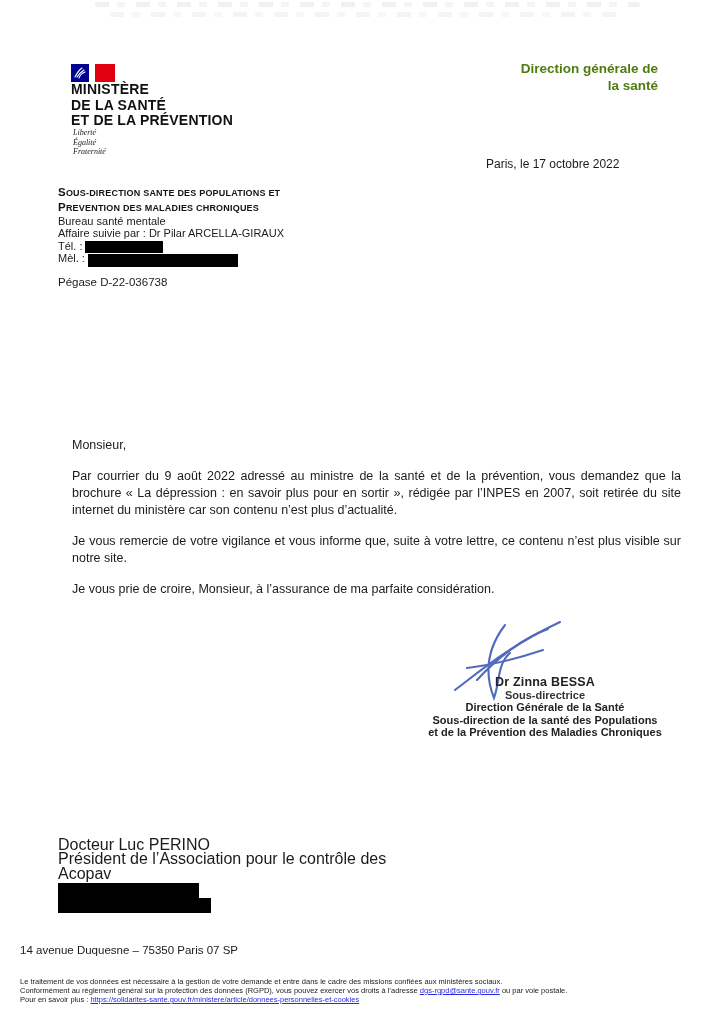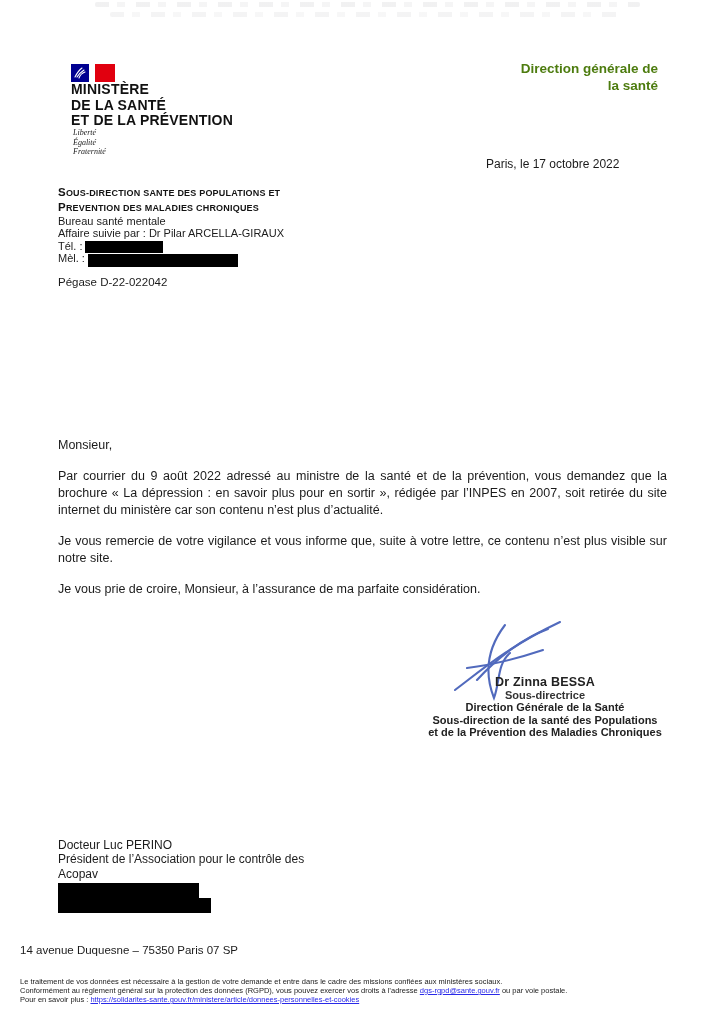--- a/index.html
+++ b/index.html
@@ -37,31 +37,31 @@
   .sender { font-size: 11px; line-height: 12.6px; }
   .dept-line { font-weight: bold; font-size: 9px; line-height: 14px; letter-spacing: 0.2px; color: #131313; }
   .dept-line::first-letter { font-size: 11.5px; }
   .sender-line { line-height: 12.4px; }
   .redact { display: inline-block; background: #000; vertical-align: middle; margin-left: 3px; }
   .redact.tel { width: 78px; height: 12px; margin-bottom: -1px; }
   .redact.mel { width: 150px; height: 13px; margin-bottom: -2px; }
   .reference { margin-top: 11px; font-size: 11.5px; }
 
   
-  .body-block { width: 609px; font-size: 12.5px; line-height: 17px; color: #1b1b1b; }
+  .body-block { width: 609px; font-size: 12.5px; line-height: 17px; color: #1b1b1b; margin-left: 14px; }
   .body-block p { margin-top: 14px; }
   .just { text-align: justify; }
 
   
   .sig-block { width: 260px; text-align: center; font-size: 11px; line-height: 12.6px; font-weight: 600; color: #222; }
   .sig-name { font-size: 12.5px; font-weight: 800; letter-spacing: 0.2px; }
   .sig-light { font-weight: 600; color: #333; }
 
   
-  .recipient { font-size: 12px; line-height: 14.4px; }
+  .recipient { font-size: 16px; line-height: 14.4px; }
   .recipient .redact-row { display: block; background: #000; }
   .redact-a { width: 141px; height: 15px; margin-top: 2px; }
   .redact-b { width: 153px; height: 15px; }
 
   
   .footer-center { left: 0; width: 723px; text-align: left; margin-left: 20px; }
   .footer-addr { font-size: 11.5px; line-height: 14.5px; color: #1b1b1b; }
   a.doc-link { color: #1f1fe0; text-decoration: underline; cursor: pointer; }
   .legal { font-size: 7.5px; line-height: 9px; color: #222; }
   .legal a.doc-link { color: #2929e8; }
@@ -105,21 +105,21 @@
   <div class="dept-line">SOUS-DIRECTION SANTE DES POPULATIONS ET</div>
   <div class="dept-line">PREVENTION DES MALADIES CHRONIQUES</div>
   <div class="sender-line">Bureau santé mentale</div>
   <div class="sender-line">Affaire suivie par : Dr Pilar ARCELLA-GIRAUX</div>
   <div class="sender-line">
     <span>Tél. :</span><span class="redact tel"></span>
   </div>
   <div class="sender-line">
     <span>Mèl. :</span><span class="redact mel"></span>
   </div>
-  <div class="reference">Pégase D-22-022042</div>
+  <div class="reference">Pégase D-22-036738</div>
 </div>
 
 <div class="abs body-block" style="left:58px; top:437px;">
   <div>Monsieur,</div>
   <p class="just">Par courrier du 9 août 2022 adressé au ministre de la santé et de la prévention, vous demandez que la brochure « La dépression : en savoir plus pour en sortir », rédigée par l’INPES en 2007, soit retirée du site internet du ministère car son contenu n’est plus d’actualité.</p>
   <p class="just">Je vous remercie de votre vigilance et vous informe que, suite à votre lettre, ce contenu n’est plus visible sur notre site.</p>
   <p>Je vous prie de croire, Monsieur, à l’assurance de ma parfaite considération.</p>
 </div>
 
 <svg class="abs" style="left:447px; top:616px;" width="130" height="85" viewBox="0 0 130 85">

